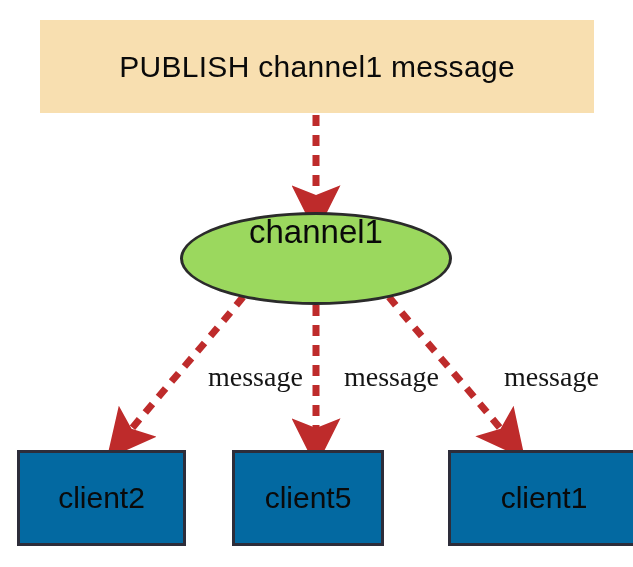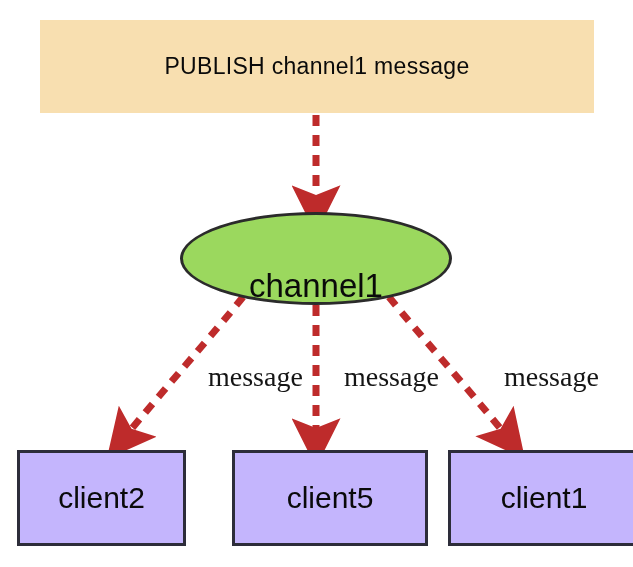--- a/index.html
+++ b/index.html
@@ -35,64 +35,64 @@
     width: 554px;
     height: 93px;
     background: #f8dfb0;
     display: flex;
     align-items: center;
     justify-content: center;
     box-sizing: border-box;
   }
   .publish-label {
     font-family: "Liberation Sans", sans-serif;
-    font-size: 23px;
+    font-size: 30px;
     color: #0a0a0a;
     letter-spacing: 0.3px;
     white-space: nowrap;
     line-height: 1;
   }
 
   
   .channel-node {
     position: absolute;
     left: 180px;
     top: 212px;
     width: 272px;
     height: 93px;
     background: #9bd85e;
     border: 3px solid #2b2b2b;
     border-radius: 50%;
     box-sizing: border-box;
     display: flex;
-    align-items: flex-end;
+    align-items: flex-start;
     justify-content: center;
   }
   .channel-label {
     font-family: "Liberation Sans", sans-serif;
     font-size: 33px;
     color: #0a0a0a;
     white-space: nowrap;
     line-height: 1;
   }
 
   
   .client-box {
     position: absolute;
     top: 450px;
     height: 96px;
-    background: #c4b5fd;
+    background: #0369a1;
     border: 3px solid #2d2d3a;
     box-sizing: border-box;
     display: flex;
     align-items: center;
     justify-content: center;
   }
   .client-box.pos-0 { left: 17px;  width: 169px; }
-  .client-box.pos-1 { left: 232px; width: 196px; }
+  .client-box.pos-1 { left: 232px; width: 152px; }
   .client-box.pos-2 { left: 448px; width: 192px; }
   .client-label {
     font-family: "Liberation Sans", sans-serif;
     font-size: 30px;
     color: #0a0a0a;
     white-space: nowrap;
     line-height: 1;
   }
 
   

